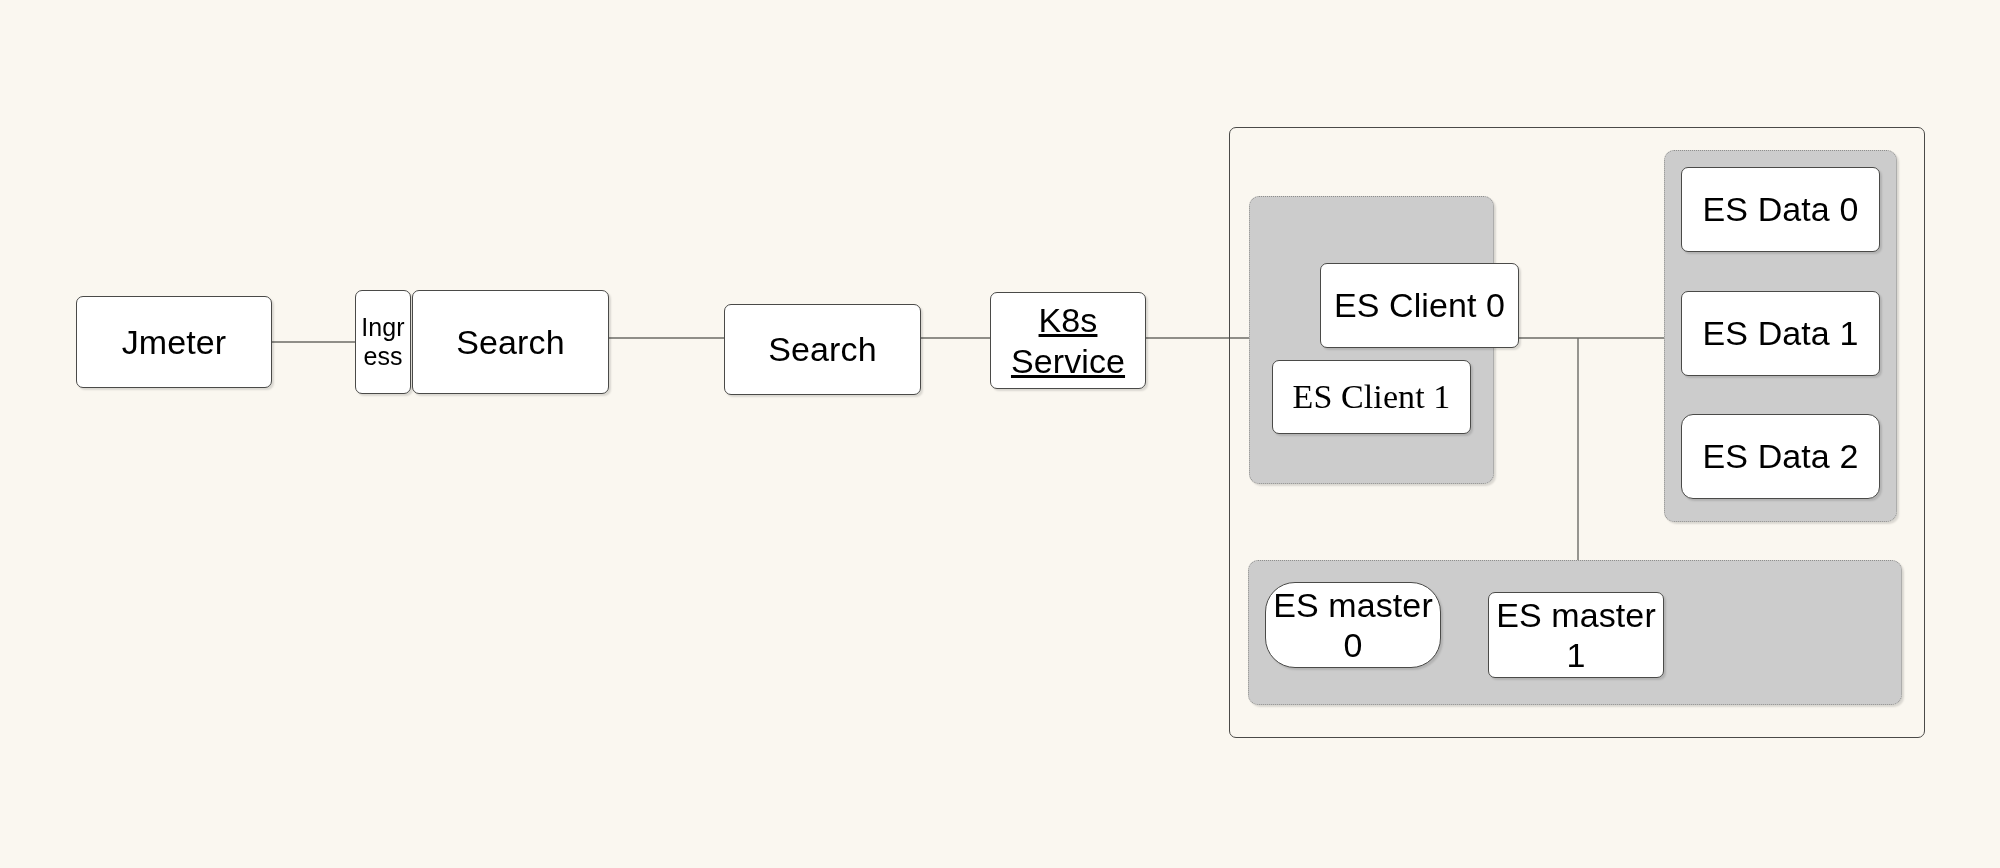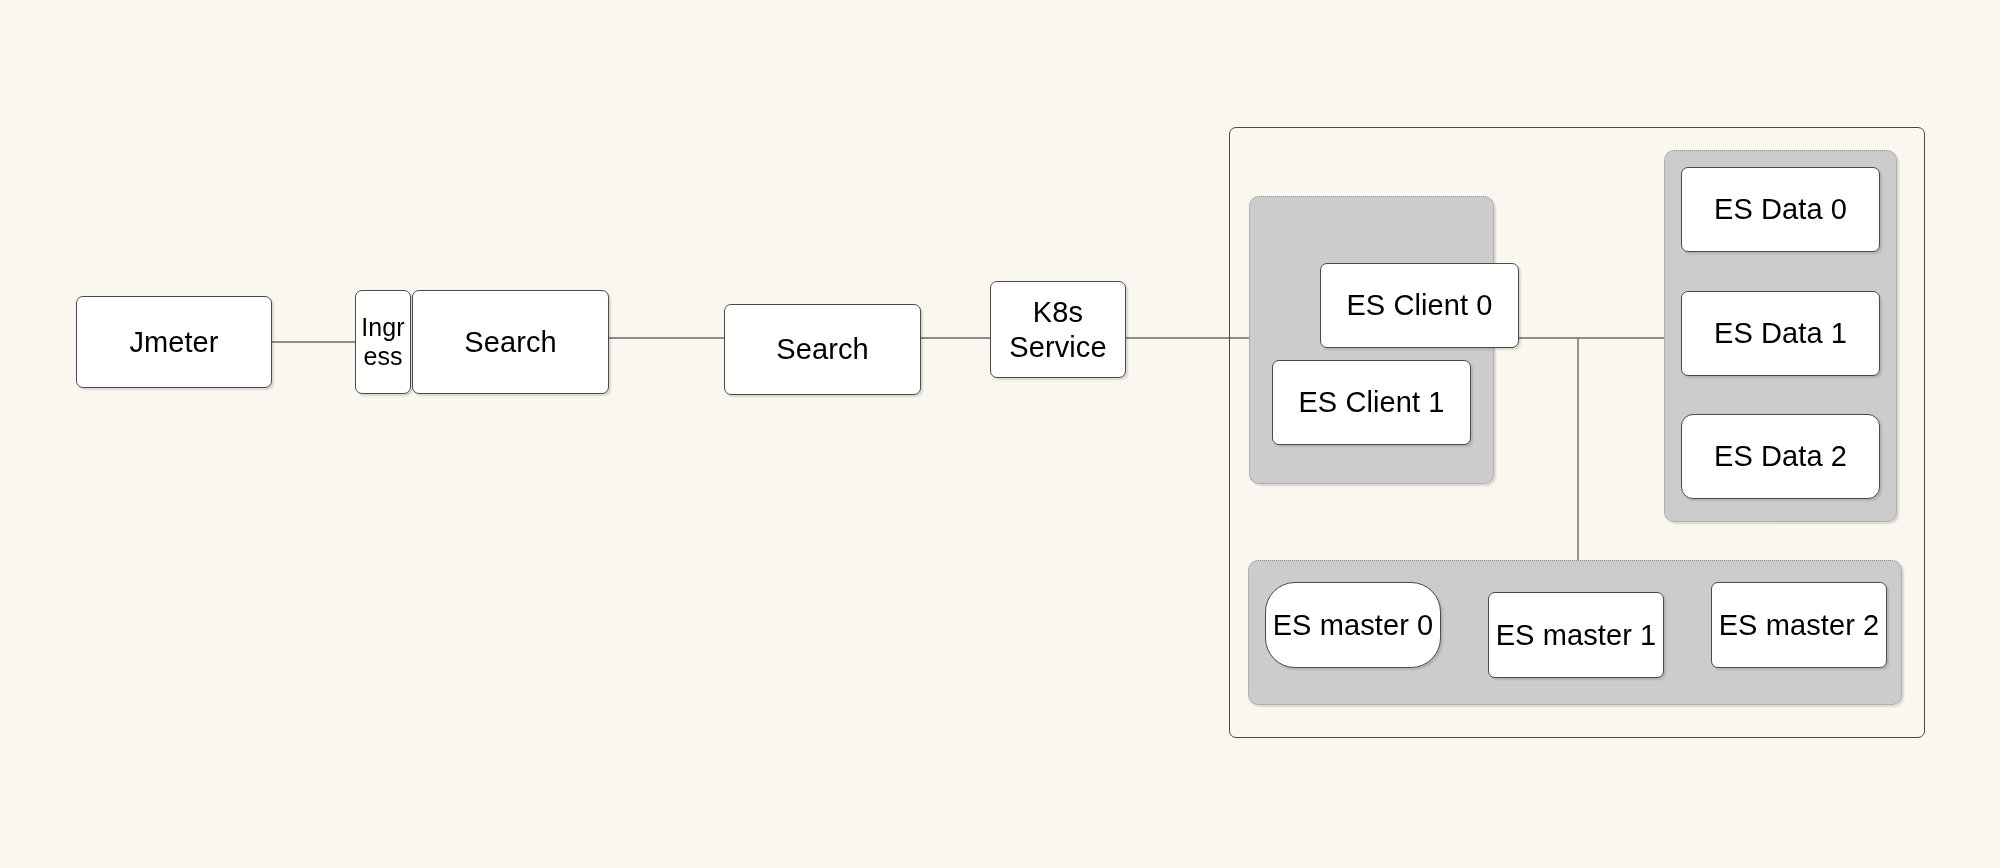--- a/index.html
+++ b/index.html
@@ -33,21 +33,21 @@
     position: absolute;
     box-sizing: border-box;
     background: #FFFFFF;
     border: 1.2px solid #4a4a48;
     border-radius: 7px;
     display: flex;
     align-items: center;
     justify-content: center;
     text-align: center;
     color: #000000;
-    font-size: 29px;
+    font-size: 34px;
     line-height: 1.18;
     letter-spacing: .1px;
     box-shadow: 2px 2px 2px rgba(0,0,0,0.13);
     word-break: break-word;
     overflow: hidden;
     padding: 16px 4px;
   }
   .node.narrow {
     padding: 0 2px;
     font-size: 25px;
@@ -111,29 +111,29 @@
   </div>
 
   <div class="node" style="left:412px; top:290px; width:197px; height:104px;">
     <span>Search</span>
   </div>
 
   <div class="node" style="left:724px; top:304px; width:197px; height:91px;">
     <span>Search</span>
   </div>
 
-  <div class="node" style="left:990px; top:281px; width:136px; height:97px;">
+  <div class="node" style="left:990px; top:292px; width:156px; height:97px;text-decoration:underline;">
     <span>K8s Service</span>
   </div>
 
   <div class="node" style="left:1320px; top:223px; width:199px; height:85px;margin-top:40px;">
     <span>ES Client 0</span>
   </div>
 
-  <div class="node" style="left:1272px; top:360px; width:199px; height:85px;">
+  <div class="node" style="left:1272px; top:360px; width:199px; height:74px;font-family:Liberation Serif, serif;">
     <span>ES Client 1</span>
   </div>
 
   <div class="node" style="left:1681px; top:167px; width:199px; height:85px;">
     <span>ES Data 0</span>
   </div>
 
   <div class="node" style="left:1681px; top:291px; width:199px; height:85px;align-items:center;">
     <span>ES Data 1</span>
   </div>
@@ -143,17 +143,14 @@
   </div>
 
   <div class="node" style="left:1265px; top:582px; width:176px; height:86px;border-radius:30px;">
     <span>ES master 0</span>
   </div>
 
   <div class="node" style="left:1488px; top:592px; width:176px; height:86px;">
     <span>ES master 1</span>
   </div>
 
-  <div class="node" style="left:1711px; top:582px; width:176px; height:86px;">
-    <span>ES master 2</span>
-  </div>
 
 </div>
 
 </body></html>

